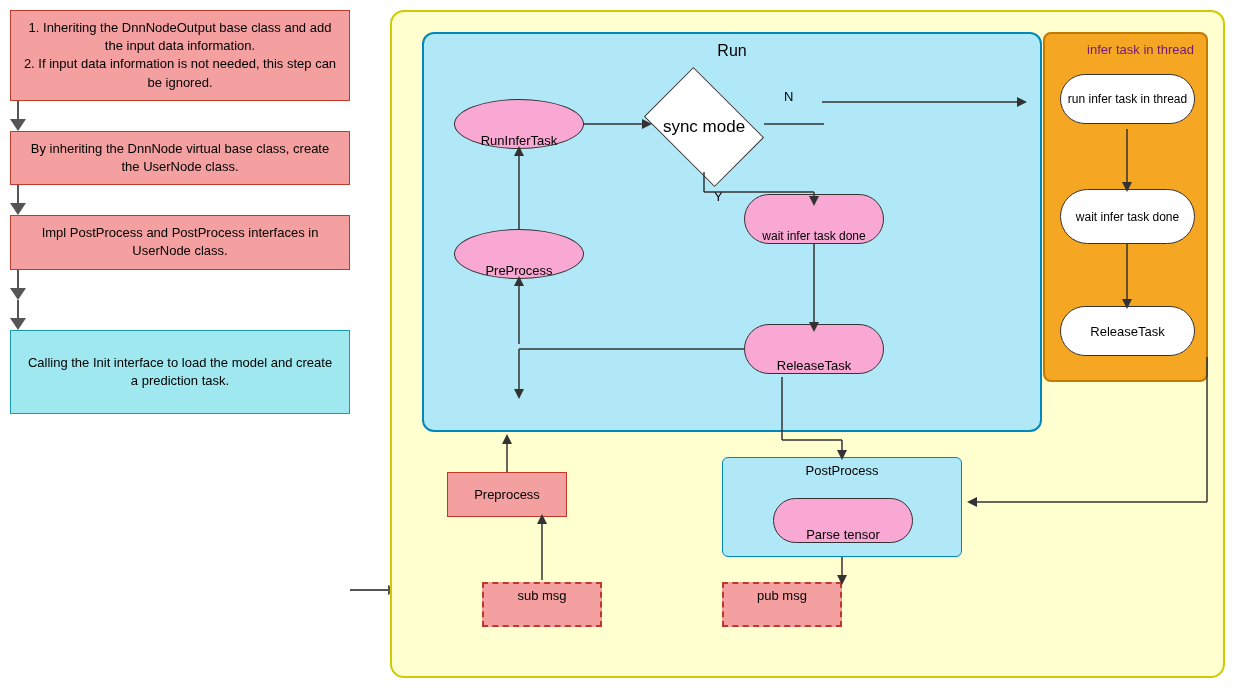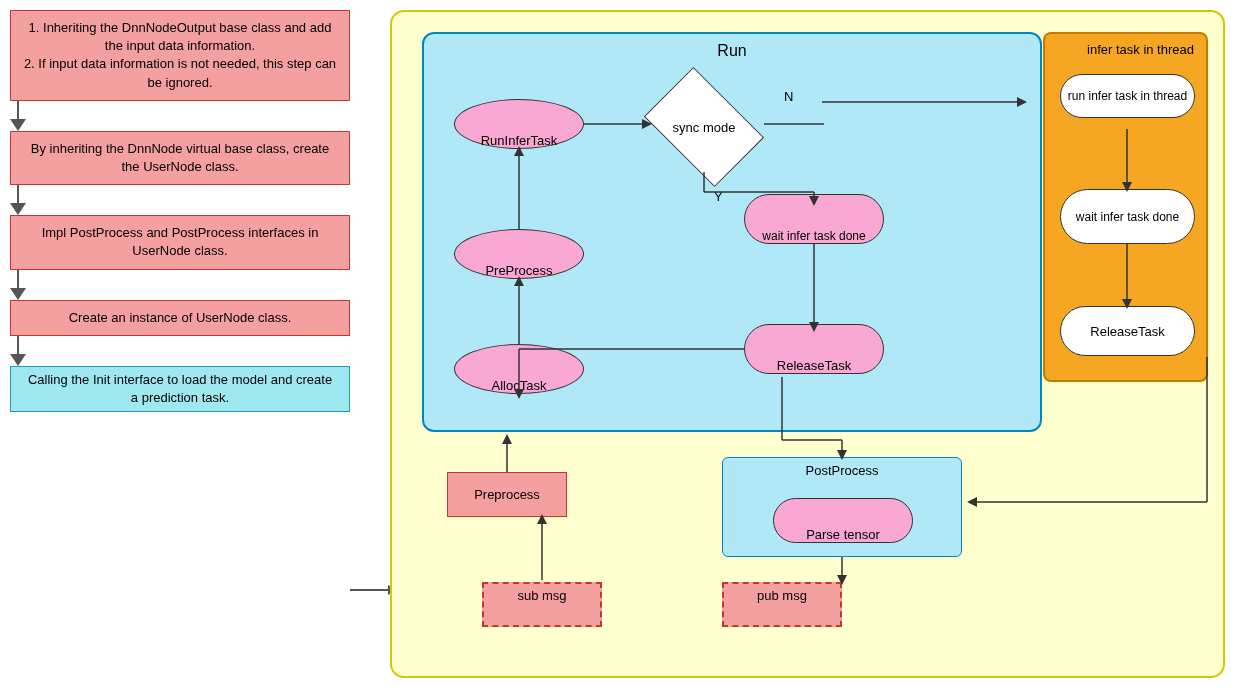--- a/index.html
+++ b/index.html
@@ -38,21 +38,21 @@
       padding: 8px 12px;
       text-align: center;
       width: 340px;
       font-size: 13px;
       line-height: 1.4;
     }
 
     .cyan-box {
       background: #a0e8f0;
       border: 1.5px solid #1a9ab0;
-      padding: 4px 12px;
+      padding: 23px 12px;
       text-align: center;
       width: 340px;
       font-size: 13px;
       line-height: 1.4;
     }
 
     .arrow-down {
       width: 0;
       height: 0;
       border-left: 8px solid transparent;
@@ -120,21 +120,21 @@
       border: 2px solid #c47a00;
       border-radius: 8px;
     }
 
     .infer-label {
       position: absolute;
       left: 50%;
       top: 8px;
       transform: translateX(-50%);
       font-size: 13px;
-      color: #000000;
+      color: #701a75;
       white-space: nowrap;
       font-weight: normal;
       padding-left: 30px;
     }
 
     
     .oval {
       border-radius: 50%;
       border: 1.5px solid #333;
       background: #f9a8d4;
@@ -161,21 +161,21 @@
       border: 1.5px solid #333;
       transform: rotate(45deg);
       position: relative;
     }
 
     .diamond-text {
       position: absolute;
       left: 50%;
       top: 50%;
       transform: translate(-50%, -50%);
-      font-size: 13px;
+      font-size: 17px;
       text-align: center;
       white-space: nowrap;
       z-index: 2;
     }
 
     
     .rect-box {
       position: absolute;
       background: #f4a0a0;
       border: 1.5px solid #c0392b;
@@ -256,21 +256,20 @@
     <div class="pink-box">By inheriting the DnnNode virtual base class, create the UserNode class.</div>
     <div class="arrow-wrapper">
       <div class="arrow-line"></div>
       <div class="arrow-down"></div>
     </div>
     <div class="pink-box">Impl PostProcess and PostProcess interfaces in UserNode class.</div>
     <div class="arrow-wrapper">
       <div class="arrow-line"></div>
       <div class="arrow-down"></div>
     </div>
-    <div class="pink-box">Create an instance of UserNode class.</div>
     <div class="arrow-wrapper">
       <div class="arrow-line"></div>
       <div class="arrow-down"></div>
     </div>
     <div class="cyan-box">Calling the Init interface to load the model and create a prediction task.</div>
   </div>
 
   <svg style="position:absolute;left:0;top:0;width:1237px;height:691px;pointer-events:none;overflow:visible;">
 
     <line x1="350" y1="590" x2="388" y2="590" stroke="#555" stroke-width="2"></line>
@@ -297,23 +296,20 @@
       <span style="position:absolute;left:290px;top:155px;font-size:13px;">Y</span>
 
       <div class="oval" style="width:130px;height:50px;left:30px;top:195px;">
         <span>PreProcess</span>
       </div>
 
       <div class="oval" style="width:140px;height:50px;left:320px;top:160px;border-radius:40px;">
         <span style="font-size:12px;">wait infer task done</span>
       </div>
 
-      <div class="oval" style="width:130px;height:50px;left:30px;top:310px;">
-        <span>AllocTask</span>
-      </div>
 
       <div class="oval" style="width:140px;height:50px;left:320px;top:290px;border-radius:40px;">
         <span>ReleaseTask</span>
       </div>
 
       <svg class="arrows-svg">
 
         <line x1="160" y1="90" x2="218" y2="90" stroke="#333" stroke-width="1.5"></line>
         <polygon points="218,85 228,90 218,95" fill="#333"></polygon>
 
@@ -335,21 +331,21 @@
         <polygon points="90,252 95,242 100,252" fill="#333"></polygon>
 
         <line x1="95" y1="195" x2="95" y2="117" stroke="#333" stroke-width="1.5"></line>
         <polygon points="90,122 95,112 100,122" fill="#333"></polygon>
       </svg>
     </div>
 
     <div class="infer-area">
       <span class="infer-label">infer task in thread</span>
 
-      <div class="infer-oval" style="width:135px;height:44px;left:15px;top:40px;">
+      <div class="infer-oval" style="width:135px;height:50px;left:15px;top:40px;">
         <span style="font-size:12px;">run infer task in thread</span>
       </div>
 
       <div class="infer-oval" style="width:135px;height:55px;left:15px;top:155px;">
         <span style="font-size:12px;">wait infer task done</span>
       </div>
 
       <div class="infer-oval" style="width:135px;height:50px;left:15px;top:272px;">
         <span style="font-size:13px;">ReleaseTask</span>
       </div>

